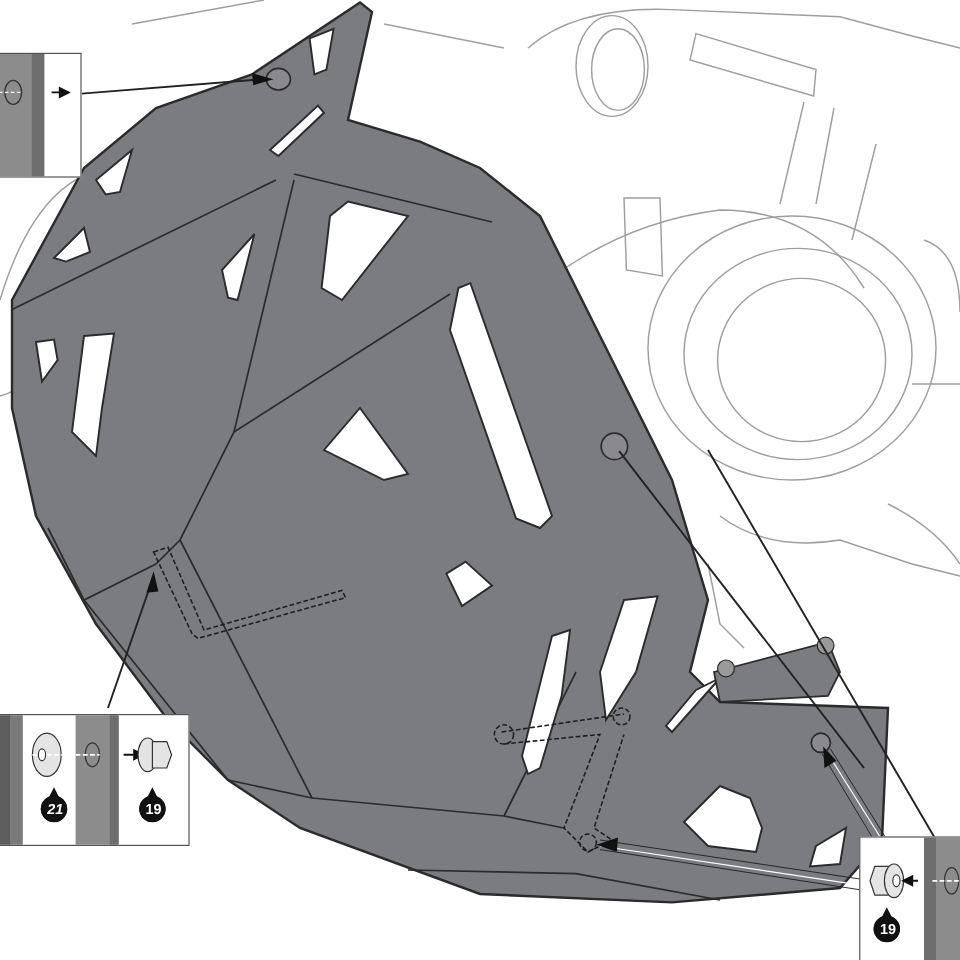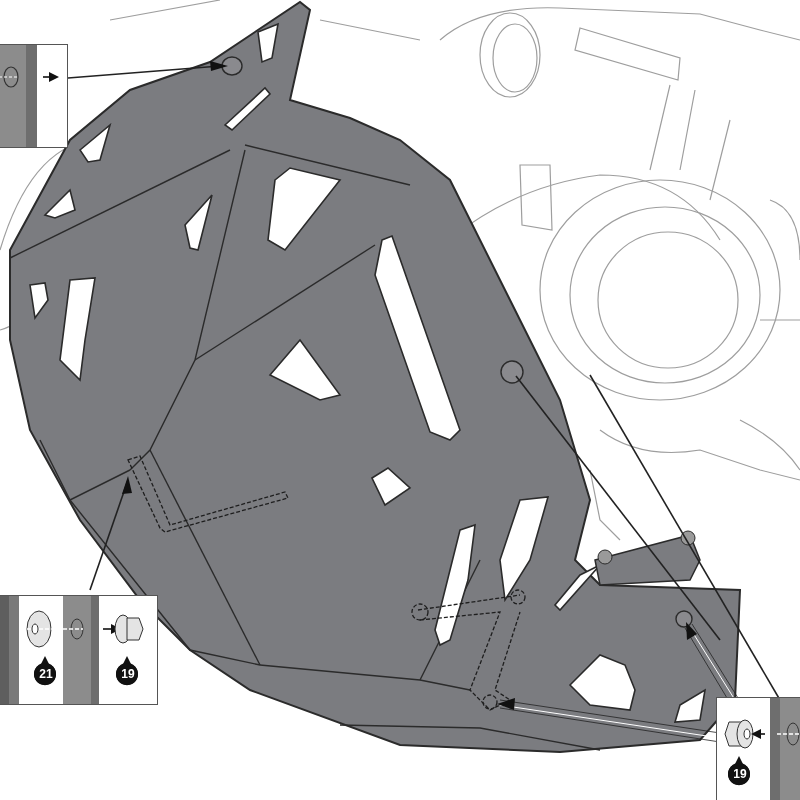--- a/index.html
+++ b/index.html
@@ -142,21 +142,21 @@
     </g>
     <g>
       <path d="M46 60 L50 68 A11 11 0 1 1 42 68 Z" fill="#111"></path>
       <circle cx="46" cy="78" r="11" fill="#111"></circle>
     </g>
     <g>
       <path d="M128 60 L132 68 A11 11 0 1 1 124 68 Z" fill="#111"></path>
       <circle cx="128" cy="78" r="11" fill="#111"></circle>
     </g>
   </svg>
-  <span style="position:absolute;left:37px;top:72px;width:20px;text-align:center;color:#fff;font-weight:bold;font-size:12px;line-height:12px;">21</span>
+  <span style="position:absolute;left:37px;top:72px;width:20px;text-align:center;color:#fff;font-weight:bold;font-size:12px;line-height:12px;font-style:italic;">21</span>
   <span style="position:absolute;left:119px;top:72px;width:20px;text-align:center;color:#fff;font-weight:bold;font-size:12px;line-height:12px;">19</span>
 </div>
 
 
 <div class="callout" style="left:716px;top:697px;width:90px;height:110px;">
   <div style="position:absolute;left:53px;top:0;width:10px;height:100%;background:#6e6e6e;"></div>
   <div style="position:absolute;left:63px;top:0;width:30px;height:100%;background:#8c8c8c;"></div>
   <svg width="90" height="110" style="position:absolute;left:0;top:0;">
     <g>
       <path d="M12 24 L24 24 L28 36 L24 48 L12 48 L8 36 Z" fill="#e4e4e4" stroke="#333"></path>

